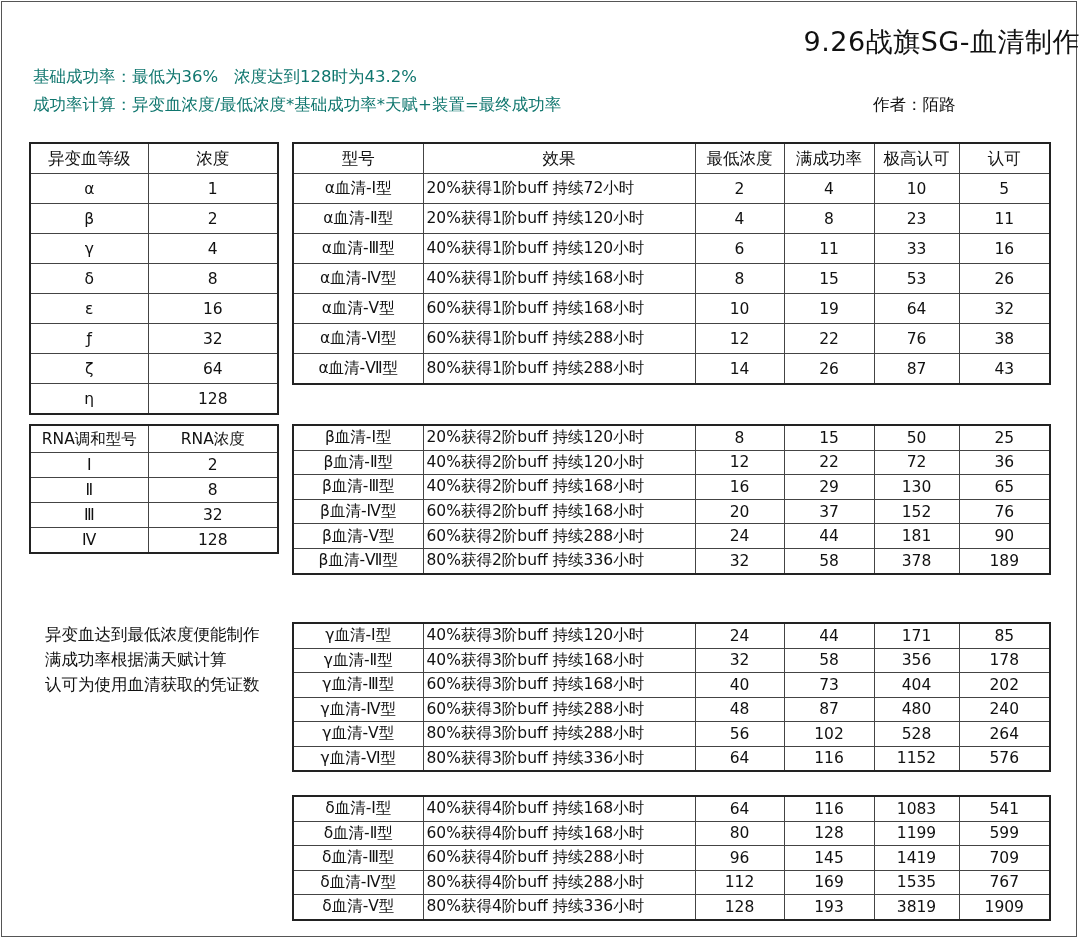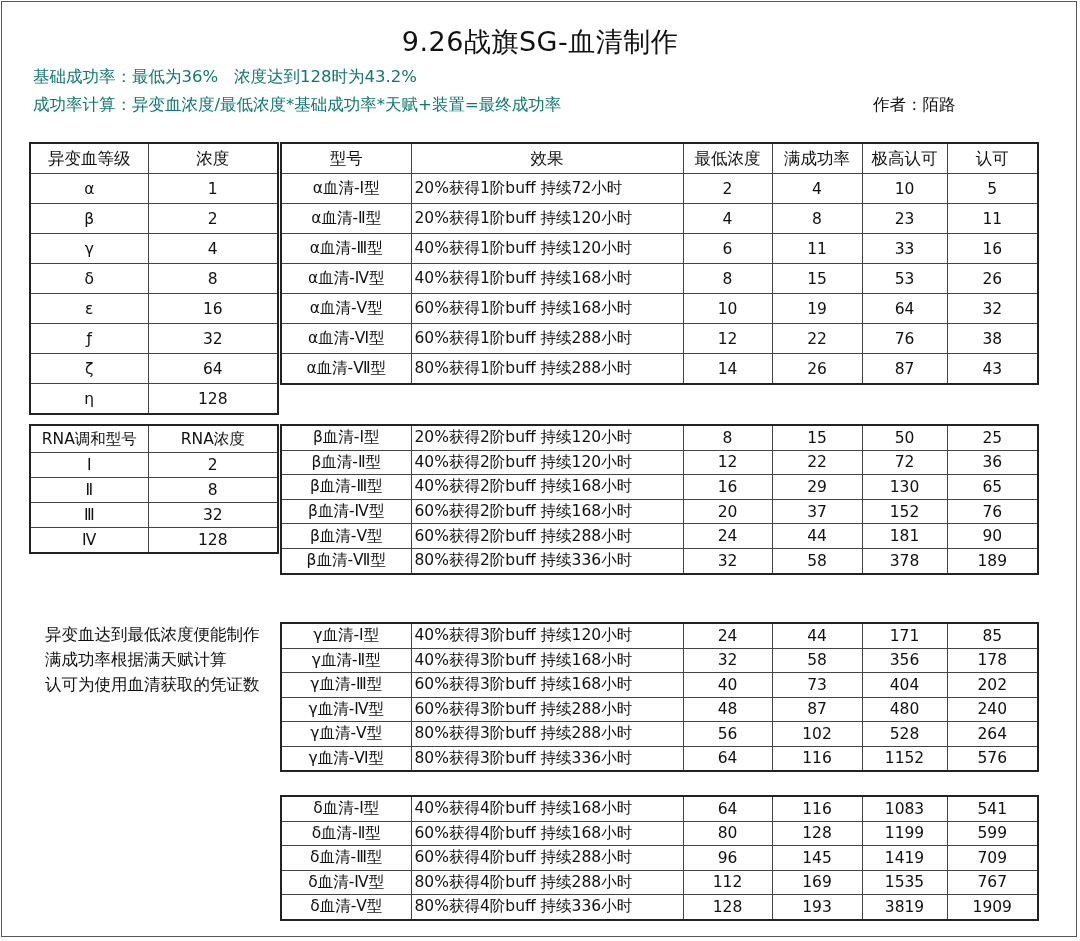--- a/index.html
+++ b/index.html
@@ -1,36 +1,36 @@
 <!DOCTYPE html>
 <html><head>
 <meta charset="utf-8">
 <style>
   html, body { margin:0; padding:0; background:#ffffff; }
   body { width:1080px; height:941px; position:relative; overflow:hidden;
          font-family:"DejaVu Sans","Liberation Sans",sans-serif; color:#111; }
   .frame { position:absolute; left:1px; top:1px; width:1076px; height:936px;
            border:1px solid #555; box-sizing:border-box; }
-  .title { position:absolute; left:0; width:1080px; top:24px; text-align:center;
+  .title { position:absolute; left:0; width:1080px; top:24px; text-align:right;
            font-size:27px; letter-spacing:0.5px; color:#111; }
   .info { position:absolute; left:33px; font-size:16.5px; color:#0f766e; white-space:pre; }
   .author { position:absolute; left:873px; top:94px; font-size:16.5px; }
   .notes { position:absolute; left:45px; top:622px; font-size:16.5px; line-height:25px; }
   .notes div { white-space:nowrap; }
   table { position:absolute; border-collapse:collapse; table-layout:fixed;
           border:2px solid #222; }
   td, th { border:1px solid #444; text-align:center; padding:0; font-weight:normal;
            font-size:15.5px; white-space:nowrap; overflow:hidden; }
   th { font-size:16.5px; }
   td.eff { text-align:left; padding-left:3px; }
   .t-left1 { left:29px; top:142px; width:248px; }
   .t-left1 th { height:29px; } .t-left1 td { height:29px; }
   .t-rna { left:29px; top:424px; width:248px; }
   .t-rna th { height:26px; font-size:15.5px; } .t-rna td { height:24px; }
-  .t-main { left:280px; width:757px; }
+  .t-main { left:292px; width:757px; }
   .t-alpha { top:142px; }
   .t-alpha th { height:29px; } .t-alpha td { height:29px; }
   .t-beta { top:424px; } .t-beta td { height:23.6px; }
   .t-gamma { top:622px; } .t-gamma td { height:23.5px; }
   .t-delta { top:795px; } .t-delta td { height:23.5px;margin-top:20px; }
 </style>
 </head>
 <body>
 
 <div class="frame"></div>

